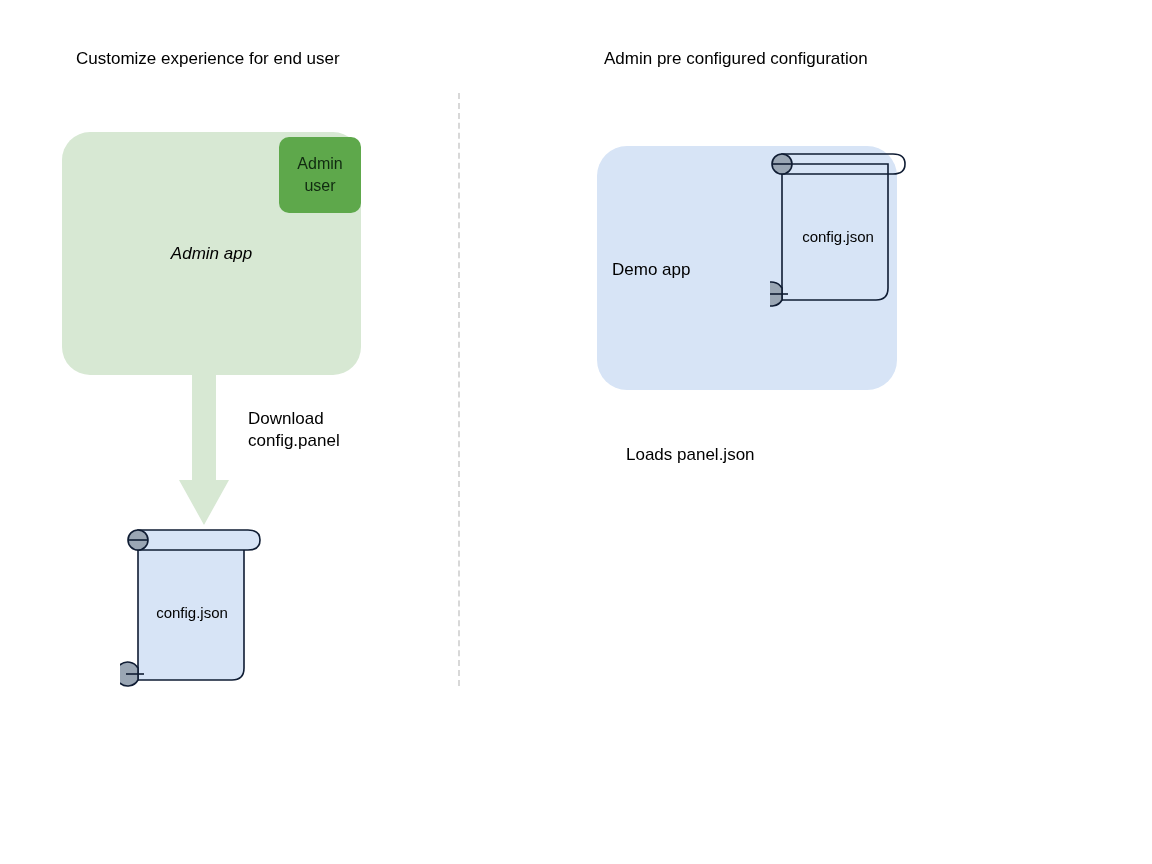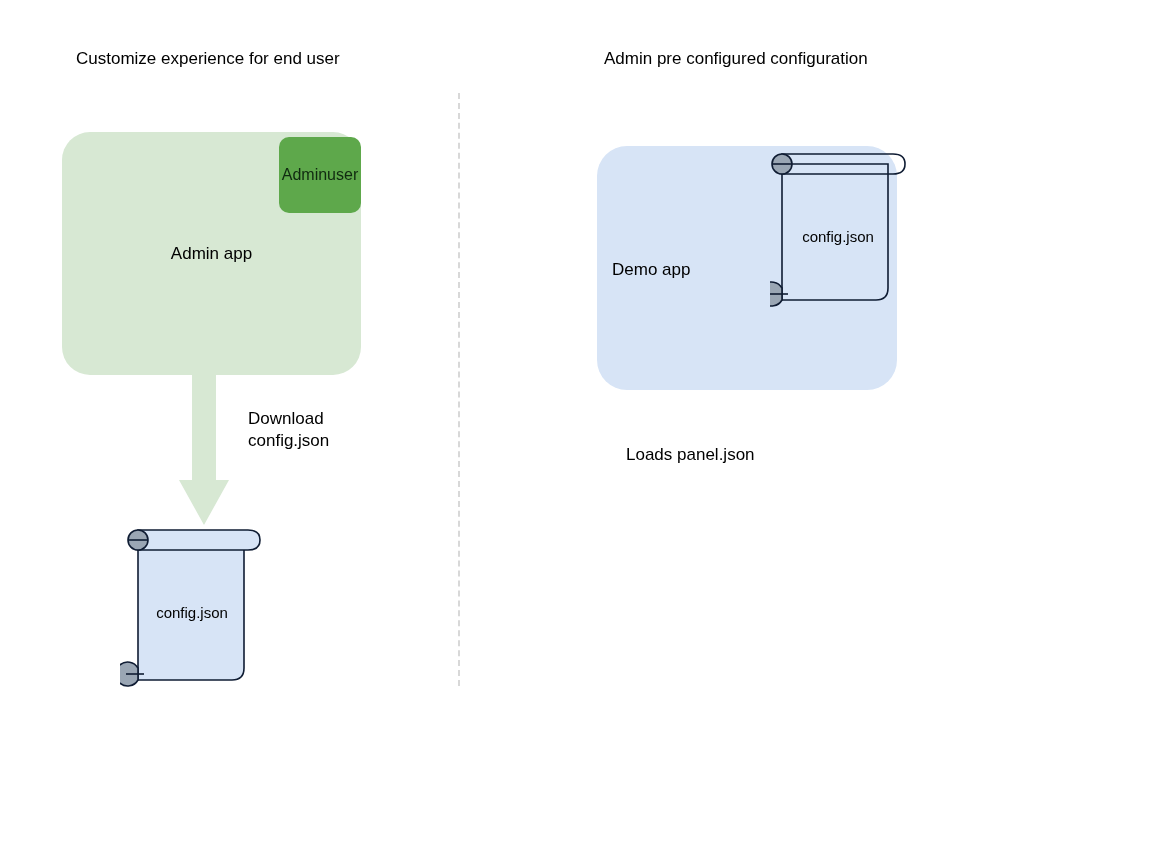--- a/index.html
+++ b/index.html
@@ -53,36 +53,37 @@
     border-radius: 28px;
   }
   #admin-app-label {
     left: 62px;
     top: 243px;
     width: 299px;
     text-align: center;
     font-size: 17px;
     line-height: 22px;
     color: #000000;
+    font-style: italic;
   }
 
   
   #admin-panel {
     left: 279px;
     top: 137px;
     width: 82px;
     height: 76px;
     background: #5ea84b;
     border-radius: 10px;
   }
   #admin-panel-label {
     position: absolute;
     inset: 0;
     display: flex;
-    flex-direction: row;
+    flex-direction: column;
     align-items: center;
     justify-content: center;
     font-size: 16px;
     line-height: 22px;
     color: #102a10;
     text-align: center;
   }
 
   
   #download-arrow {
@@ -166,21 +167,21 @@
       <span>Admin</span>
       <span>user</span>
     </div>
   </div>
 
   <svg class="abs" id="download-arrow" viewBox="0 0 64 160">
     <polygon points="20,0 44,0 44,110 57,110 32,155 7,110 20,110" fill="#d7e8d3"></polygon>
   </svg>
 
   <div class="abs" id="download-label">Download
-config.json</div>
+config.panel</div>
 
   <svg class="abs scroll-shape" id="scroll-left" viewBox="0 0 148 166">
 
     <path d="M 18 12 L 124 12 L 124 140 Q 124 152 112 152 L 18 152 Z" fill="#d7e4f6" stroke="#0f1c33" stroke-width="1.6"></path>
 
     <path d="M 18 140 A 12 12 0 1 0 18 152 Z" fill="#9aa6b4" stroke="#0f1c33" stroke-width="1.6"></path>
     <path d="M 6 146 L 24 146" stroke="#0f1c33" stroke-width="1.6" fill="none"></path>
 
     <path d="M 18 2 L 128 2 Q 140 2 140 12 Q 140 22 128 22 L 18 22 Z" fill="#d7e4f6" stroke="#0f1c33" stroke-width="1.6"></path>
 

